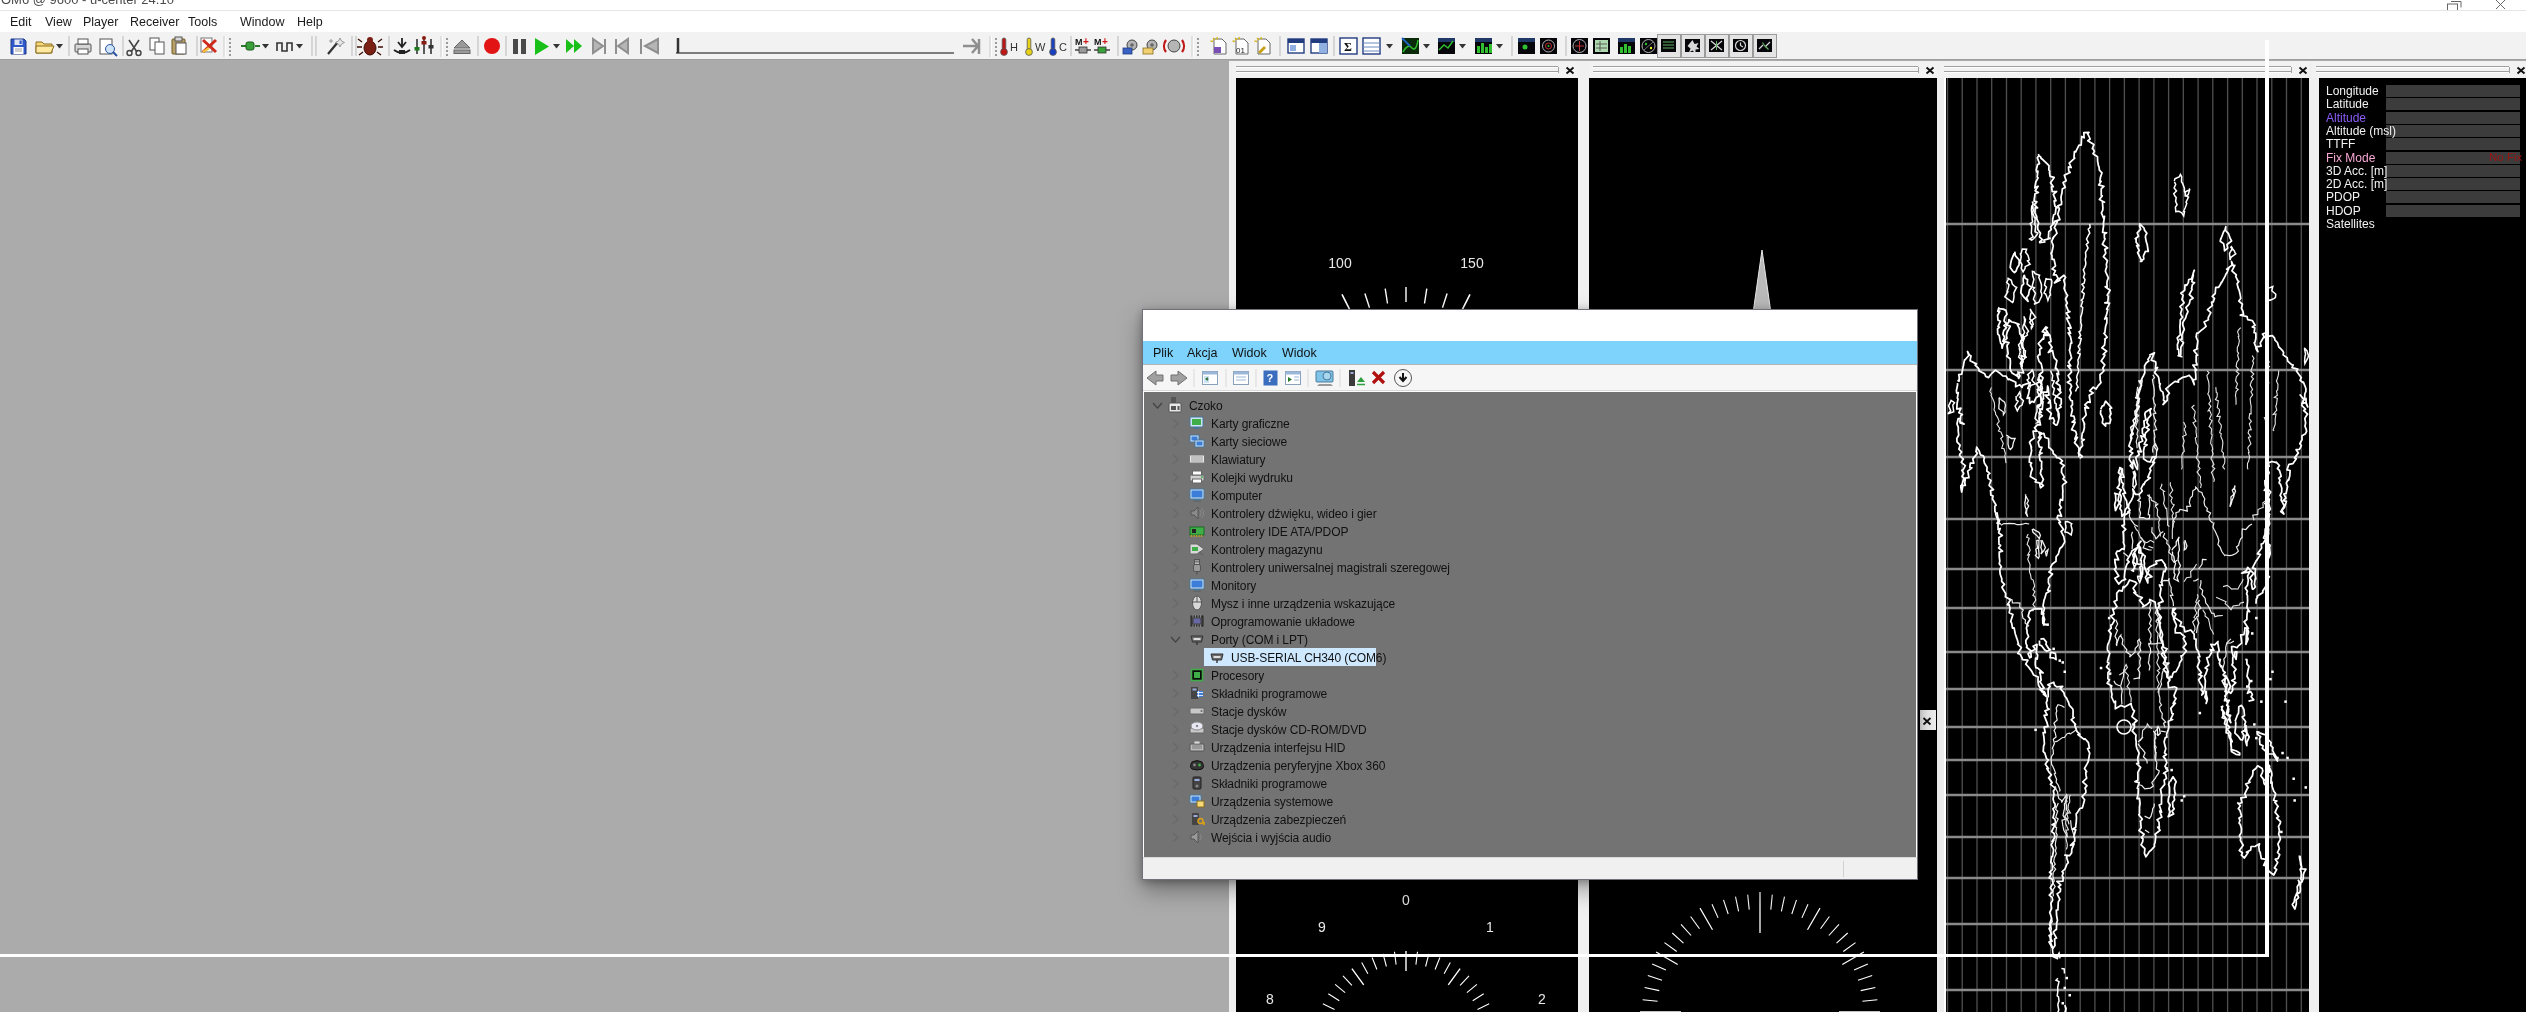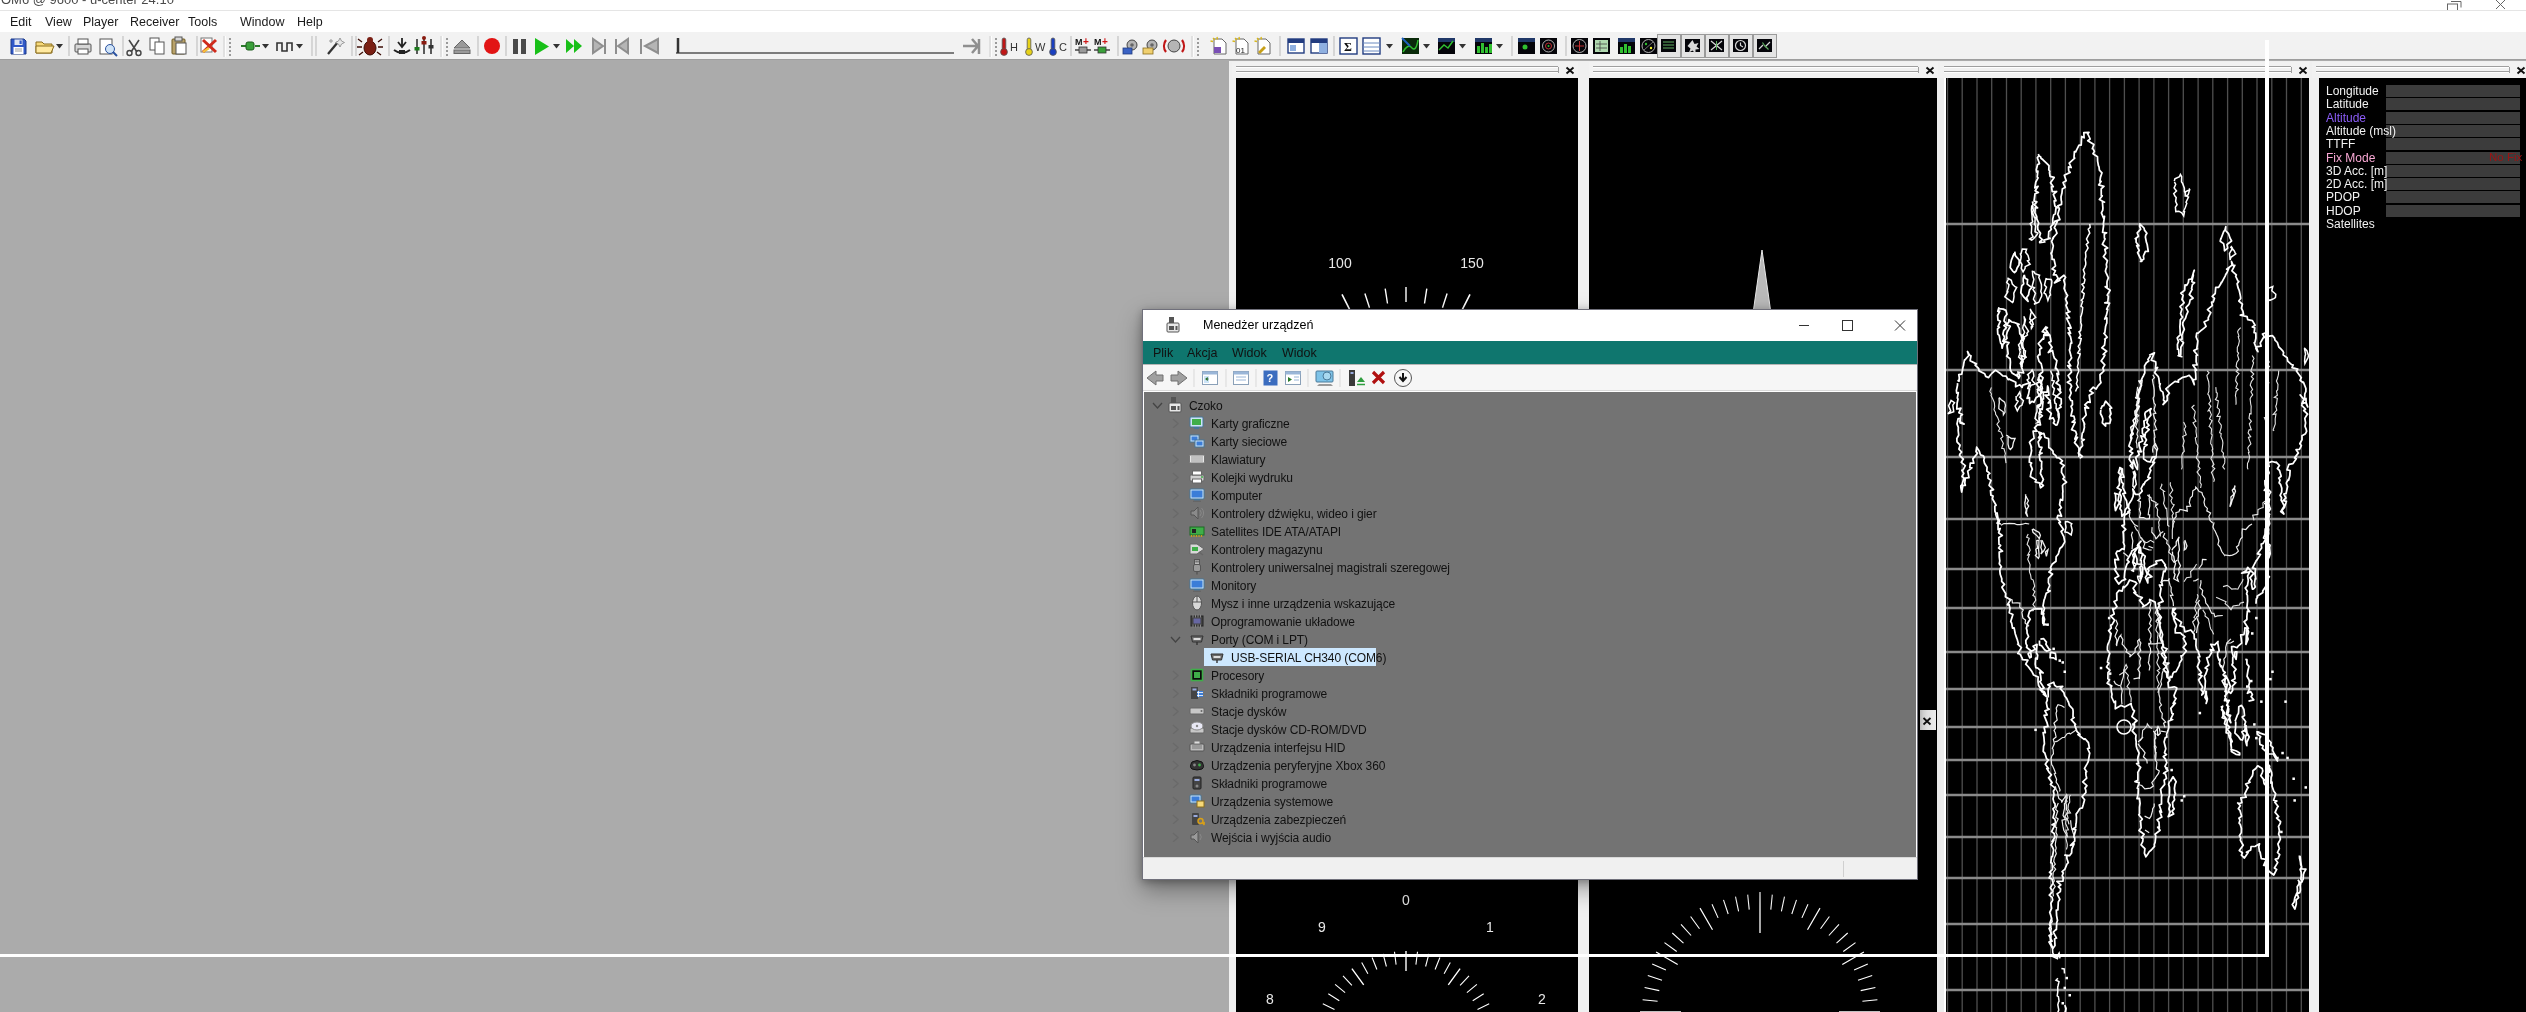--- a/index.html
+++ b/index.html
@@ -501,37 +501,21 @@
     <div style="position:absolute;left:7px;top:85.8px;font-size:12px;color:#f2f2f2;white-space:nowrap">3D Acc. [m]</div>
     <div style="position:absolute;left:67px;top:100.1px;width:134px;height:12px;background:#3c3c3c"></div>
     <div style="position:absolute;left:7px;top:99.1px;font-size:12px;color:#f2f2f2;white-space:nowrap">2D Acc. [m]</div>
     <div style="position:absolute;left:67px;top:113.39999999999999px;width:134px;height:12px;background:#3c3c3c"></div>
     <div style="position:absolute;left:7px;top:112.39999999999999px;font-size:12px;color:#f2f2f2;white-space:nowrap">PDOP</div>
     <div style="position:absolute;left:67px;top:126.69999999999999px;width:134px;height:12px;background:#3c3c3c"></div>
     <div style="position:absolute;left:7px;top:125.69999999999999px;font-size:12px;color:#f2f2f2;white-space:nowrap">HDOP</div>
     <div style="position:absolute;left:7px;top:139.0px;font-size:12px;color:#f2f2f2;white-space:nowrap">Satellites</div>
   </div>
 <div style="position:absolute;left:1142px;top:309px;width:776px;height:571px;background:#fff;border:1px solid #70707b;box-shadow:0 10px 22px rgba(0,0,0,.35),0 2px 8px rgba(0,0,0,.28);font-family:'Liberation Sans',sans-serif">
-    <div style="position:absolute;left:0;top:0;width:100%;height:31px;background:#fff">
-      <svg style="position:absolute;left:22px;top:7px" width="16" height="16">
-        <g transform="translate(0,0)">
-          <rect x="4" y="0" width="5" height="6" fill="#555"></rect>
-          <rect x="2" y="6" width="12" height="9" rx="1" fill="#e8e8e8" stroke="#555"></rect>
-          <rect x="4" y="9" width="5" height="4" fill="#555"></rect>
-          <rect x="10.5" y="9" width="2" height="4" fill="#555"></rect>
-        </g>
-      </svg>
-      <div style="position:absolute;left:60px;top:8px;font-size:12.5px;color:#000">Menedżer urządzeń</div>
-      <svg style="position:absolute;right:2px;top:0" width="160" height="31">
-        <path d="M44 15.5 h10" stroke="#333" stroke-width="1"></path>
-        <rect x="87.5" y="10.5" width="10" height="10" fill="none" stroke="#333" stroke-width="1"></rect>
-        <path d="M140 10.5 l10 10 M150 10.5 l-10 10" stroke="#333" stroke-width="1"></path>
-      </svg>
-    </div>
-    <div style="position:absolute;left:0;top:31px;width:100%;height:24px;background:#0f766e;font-size:12.5px;color:#111">
+    <div style="position:absolute;left:0;top:31px;width:100%;height:24px;background:#7dd3fc;font-size:12.5px;color:#111">
       <span style="position:absolute;left:10px;top:5px">Plik</span>
       <span style="position:absolute;left:44px;top:5px">Akcja</span>
       <span style="position:absolute;left:89px;top:5px">Widok</span>
       <span style="position:absolute;left:139px;top:5px">Widok</span>
       <div style="position:absolute;left:0;bottom:0;width:100%;height:1px;background:#b5b5b5"></div>
     </div>
     <div style="position:absolute;left:0;top:55px;width:100%;height:26px;background:#f6f6f6">
       <svg style="position:absolute;left:0;top:0" width="290" height="26" viewBox="0 0 290 26">
         <path d="M4 13 l9 -7 v4 h7 v6 h-7 v4 Z" fill="#a0a0a0" stroke="#707070"></path>
         <path d="M44 13 l-9 -7 v4 h-7 v6 h7 v4 Z" fill="#a0a0a0" stroke="#707070"></path>
@@ -665,21 +649,21 @@
         <svg style="position:absolute;left:26px;top:4px" width="10" height="10">
           <path d="M3 1 l5 4.5 -5 4.5" stroke="#6a6a6a" stroke-width="1.3" fill="none"></path>
         </svg>
         <svg style="position:absolute;left:45px;top:1px" width="16" height="16">
           <g transform="translate(0,0)">
             <rect x="1" y="4" width="14" height="8" fill="#3fae49" stroke="#1d6b25"></rect>
             <path d="M2.5 12 v2 M5 12 v2 M7.5 12 v2 M10 12 v2 M12.5 12 v2" stroke="#c8a018" stroke-width="1.2"></path>
             <rect x="3" y="6" width="4" height="4" fill="#222"></rect>
           </g>
         </svg>
-        <div style="position:absolute;left:67px;top:2.5px;font-size:12px;letter-spacing:-0.1px;color:#111;white-space:nowrap">Satellites IDE ATA/ATAPI</div>
+        <div style="position:absolute;left:67px;top:2.5px;font-size:12px;letter-spacing:-0.1px;color:#111;white-space:nowrap">Kontrolery IDE ATA/PDOP</div>
       </div>
       <div style="position:absolute;left:0;top:148px;width:100%;height:18px">
         <svg style="position:absolute;left:26px;top:4px" width="10" height="10">
           <path d="M3 1 l5 4.5 -5 4.5" stroke="#6a6a6a" stroke-width="1.3" fill="none"></path>
         </svg>
         <svg style="position:absolute;left:45px;top:1px" width="16" height="16">
           <g transform="translate(0,0)">
             <path d="M1 3 l7 0 7 5 -7 5 -7 0 Z" fill="#d8d8d8" stroke="#666"></path>
             <rect x="3" y="6" width="6" height="4" fill="#3fae49"></rect>
             <path d="M10 11 l4 3" stroke="#666" stroke-width="1.5"></path>

